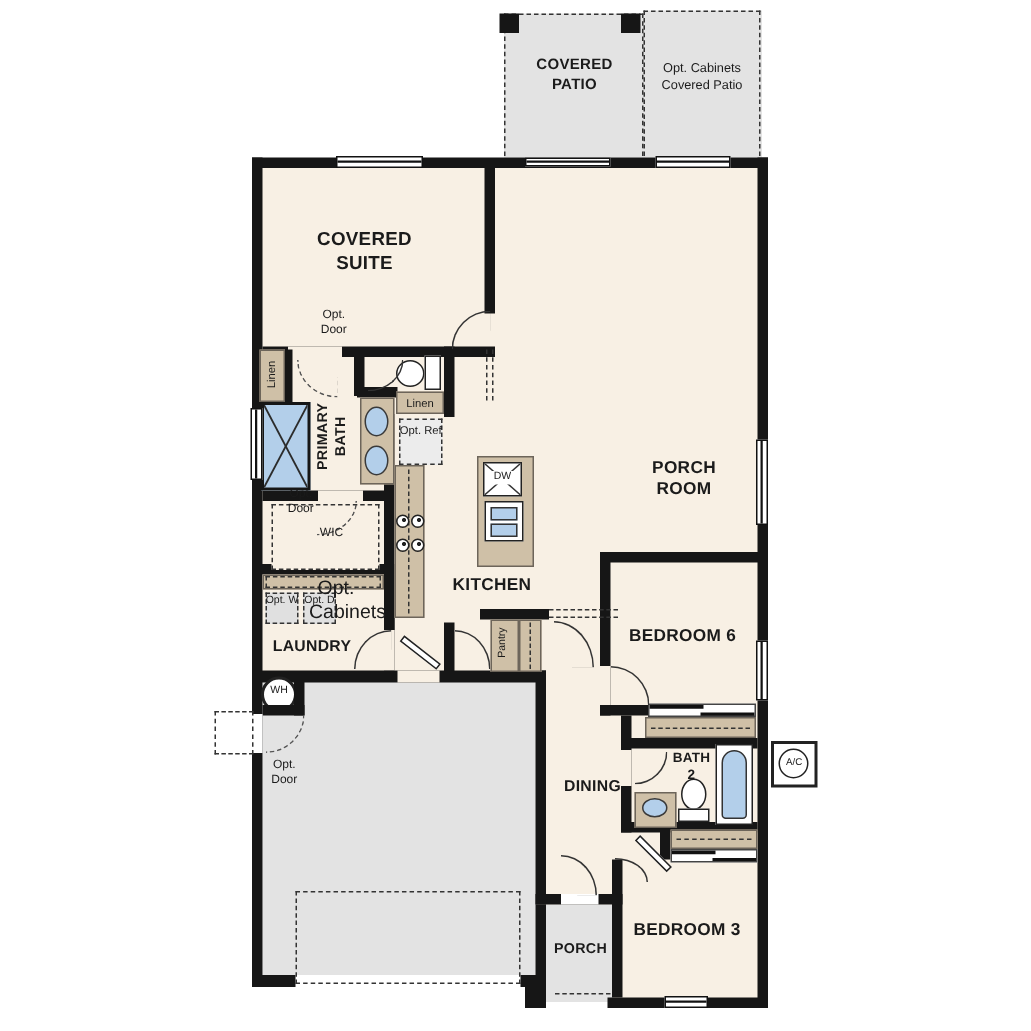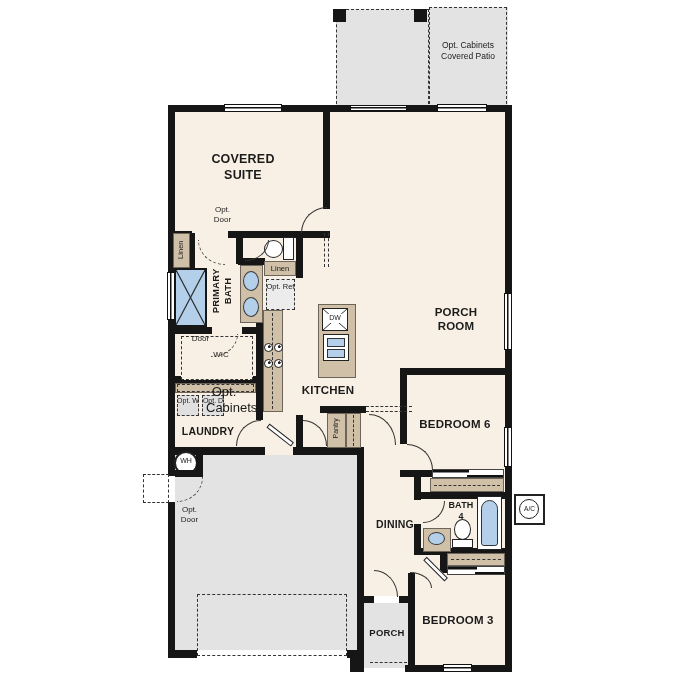--- a/index.html
+++ b/index.html
@@ -182,39 +182,40 @@
   <div class="a h-tl" style="left:423px;top:501px;width:22px;height:22px"></div>
   <div class="a h-bl" style="left:410px;top:572px;width:22px;height:16px"></div>
   <div class="a h-bl" style="left:374px;top:570px;width:24px;height:27px"></div>
   <div class="a ad h-tl" style="left:177px;top:477px;width:26px;height:25px"></div>
   <div class="abs" style="left:268px;top:423px;width:31px;height:5px;background:#fff;border:1.3px solid #222;box-sizing:border-box;transform:rotate(38deg);transform-origin:left center"></div>
   <div class="abs" style="left:425px;top:556px;width:30px;height:5px;background:#fff;border:1.3px solid #222;box-sizing:border-box;transform:rotate(45deg);transform-origin:left center"></div>
 
   <div class="abs" style="left:514px;top:494px;width:31px;height:31px;border:2px solid #222;background:#fff;box-sizing:border-box"></div>
   <div class="abs" style="left:519px;top:499px;width:20px;height:20px;border:1.5px solid #222;border-radius:50%;box-sizing:border-box"></div>
 
+  <div class="lbl b" style="left:344px;top:38px;width:78px;font-size:10px">COVERED PATIO</div>
   <div class="lbl" style="left:434px;top:40px;width:68px;font-size:8.5px">Opt. Cabinets Covered Patio</div>
   <div class="lbl b" style="left:198px;top:152px;width:90px;font-size:12.5px">COVERED SUITE</div>
   <div class="lbl b" style="left:425px;top:305px;width:62px;font-size:11.5px">PORCH ROOM</div>
   <div class="lbl b rot" style="left:190px;top:279px;width:64px;font-size:9.5px">PRIMARY BATH</div>
   <div class="lbl" style="left:205px;top:350px;width:32px;font-size:8px">WIC</div>
   <div class="lbl" style="left:209px;top:205px;width:27px;font-size:8px">Opt. Door</div>
   <div class="lbl" style="left:187px;top:324px;width:27px;font-size:8px">Opt. Door</div>
   <div class="lbl" style="left:176px;top:505px;width:27px;font-size:8px">Opt. Door</div>
   <div class="lbl rot" style="left:166px;top:245px;width:30px;font-size:7.5px">Linen</div>
   <div class="lbl" style="left:264px;top:264px;width:32px;font-size:7.5px">Linen</div>
   <div class="lbl" style="left:266px;top:282px;width:29px;font-size:7.5px">Opt. Ref</div>
   <div class="lbl b nw" style="left:292px;top:383px;width:72px;font-size:11.5px">KITCHEN</div>
   <div class="lbl" style="left:324px;top:314px;width:22px;font-size:7px;background:#fff">DW</div>
   <div class="lbl rot" style="left:317px;top:424px;width:38px;font-size:7px">Pantry</div>
   <div class="lbl" style="left:177px;top:397px;width:22px;font-size:7px">Opt. W</div>
   <div class="lbl" style="left:202px;top:397px;width:22px;font-size:7px">Opt. D</div>
   <div class="lbl" style="left:206px;top:384px;width:36px;font-size:13px">Opt. Cabinets</div>
   <div class="lbl b" style="left:171px;top:425px;width:74px;font-size:10.5px">LAUNDRY</div>
   <div class="lbl" style="left:174px;top:457px;width:24px;font-size:7px">WH</div>
   <div class="lbl b nw" style="left:403px;top:417px;width:104px;font-size:11.5px">BEDROOM 6</div>
-  <div class="lbl b" style="left:446px;top:500px;width:30px;font-size:9px">BATH 4</div>
+  <div class="lbl b" style="left:446px;top:500px;width:30px;font-size:9px">BATH 2</div>
   <div class="lbl b" style="left:369px;top:518px;width:52px;font-size:10.5px">DINING</div>
   <div class="lbl b" style="left:366px;top:627px;width:42px;font-size:9.5px">PORCH</div>
   <div class="lbl b nw" style="left:406px;top:613px;width:104px;font-size:11.5px">BEDROOM 3</div>
   <div class="lbl" style="left:514px;top:505px;width:31px;font-size:6.5px">A/C</div>
 
 </div>
 
 </body></html>

